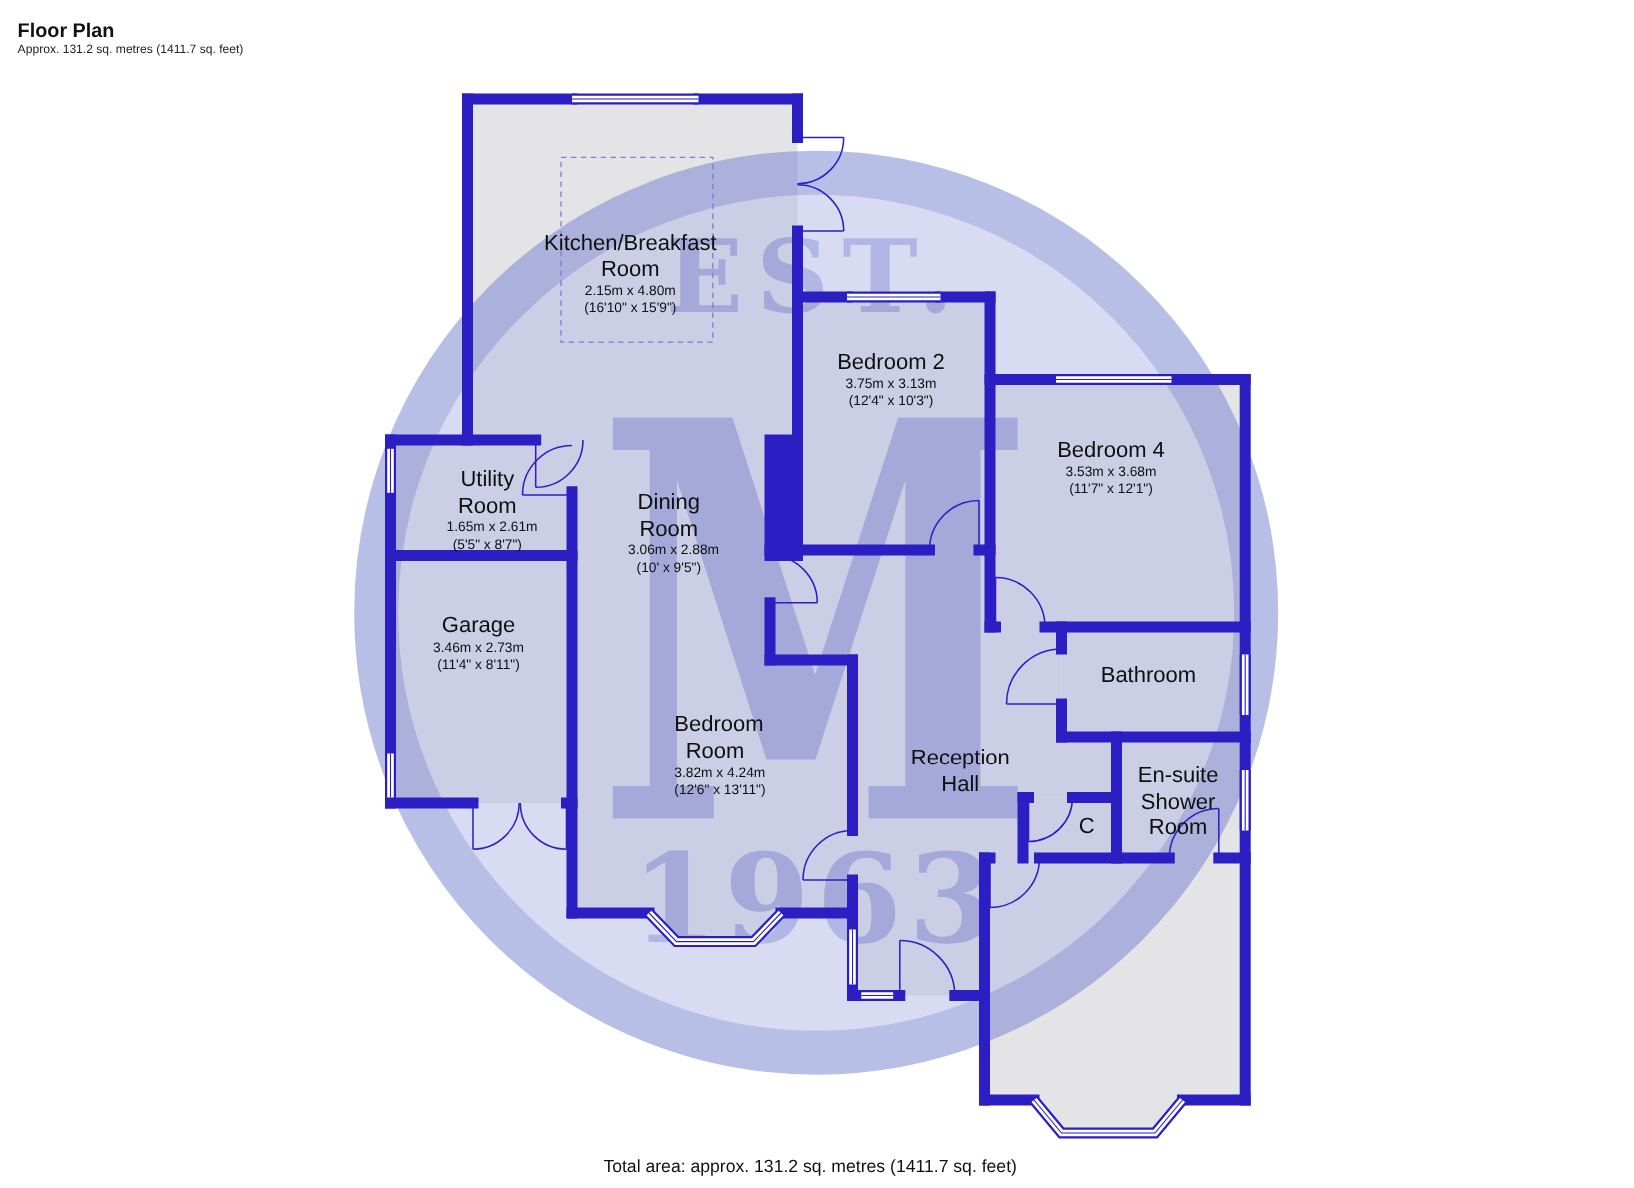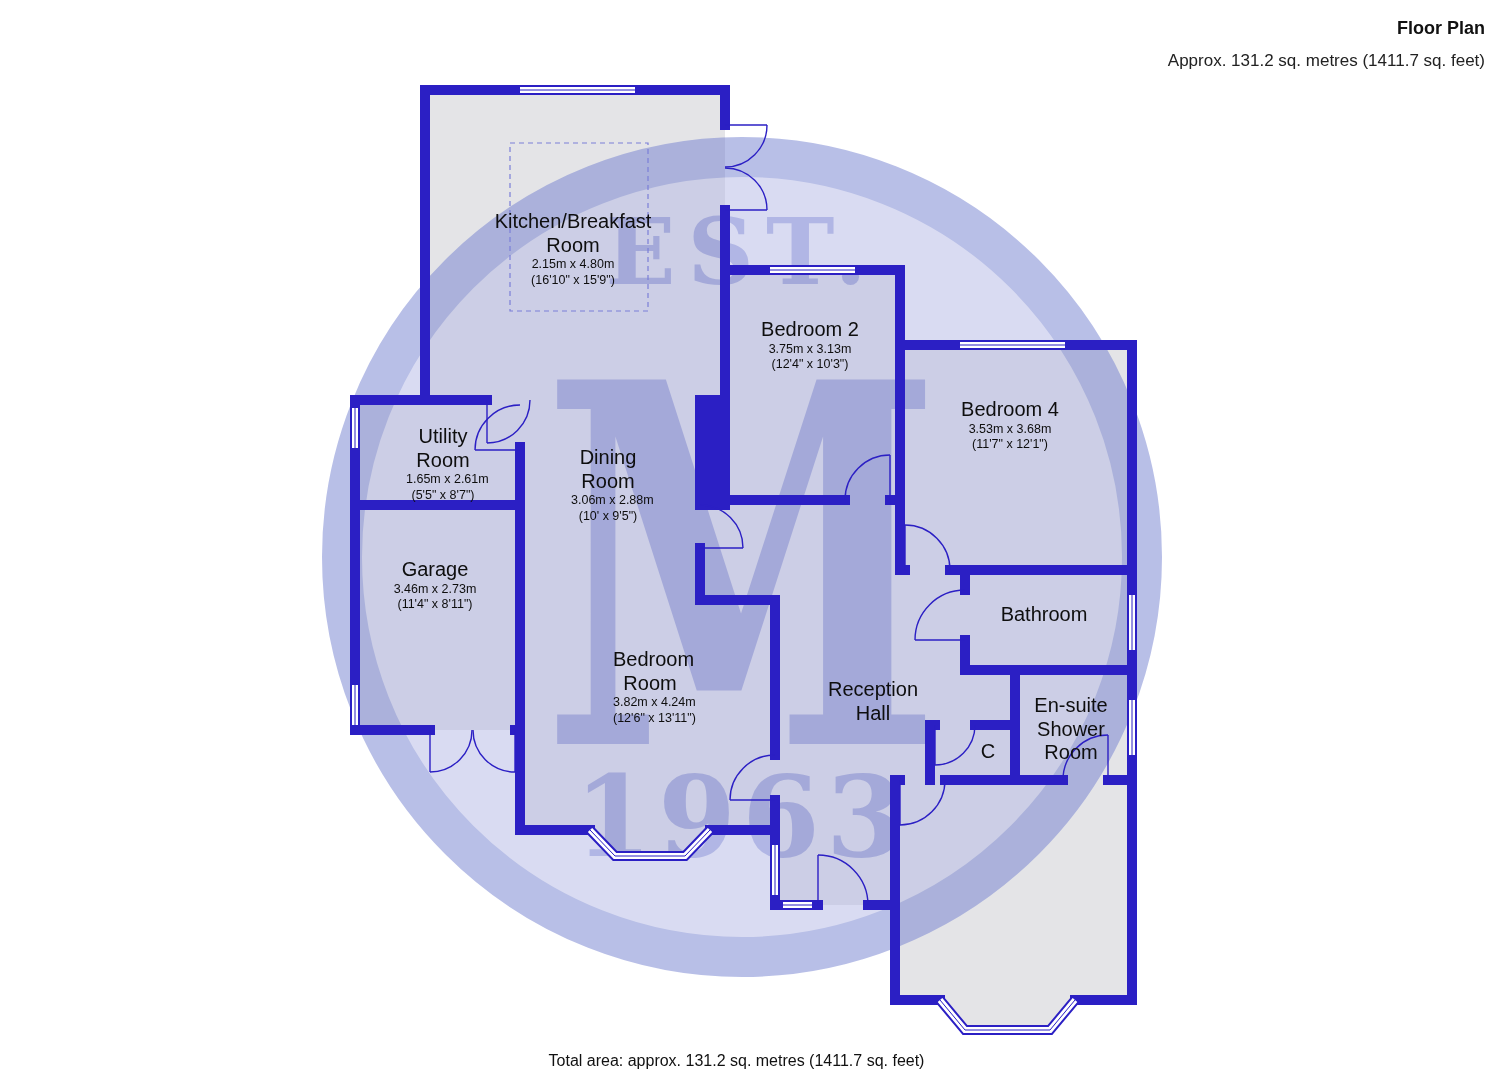--- a/index.html
+++ b/index.html
@@ -1,21 +1,21 @@
 <!DOCTYPE html>
 <html><head>
 <meta charset="utf-8">
 <style>
   *{margin:0;padding:0;box-sizing:border-box}
   html,body{background:#ffffff}
   body{font-family:"Liberation Sans","DejaVu Sans",sans-serif}
   .canvas{position:relative;width:1485px;height:1080px;background:#fff;overflow:hidden}
-  .header{position:absolute;top:0;left:16px;right:0;text-align:right;z-index:5}
+  .header{position:absolute;top:0;left:16px;right:0;text-align:left;z-index:5}
   .title{margin-top:18px;font-size:18px;font-weight:bold;color:#111}
-  .subtitle{margin-top:12px;font-size:17px;color:#222}
+  .subtitle{margin-top:0;font-size:11px;color:#222}
   .plan-svg{position:absolute;left:0;top:0;z-index:1}
   .labels{position:absolute;left:0;top:0;width:100%;height:100%;z-index:3;pointer-events:none}
   .room-label{position:absolute;transform:translateX(-50%);text-align:center;color:#0e0e0e}
   .room-name{font-size:20px;font-weight:normal;line-height:1.18}
   .room-dim{font-size:12.5px;line-height:1.25;white-space:nowrap}
   .footer{position:absolute;left:0;right:12px;top:1052px;text-align:center;font-size:16px;color:#111;z-index:5}
 </style>
 </head>
 <body>
 

